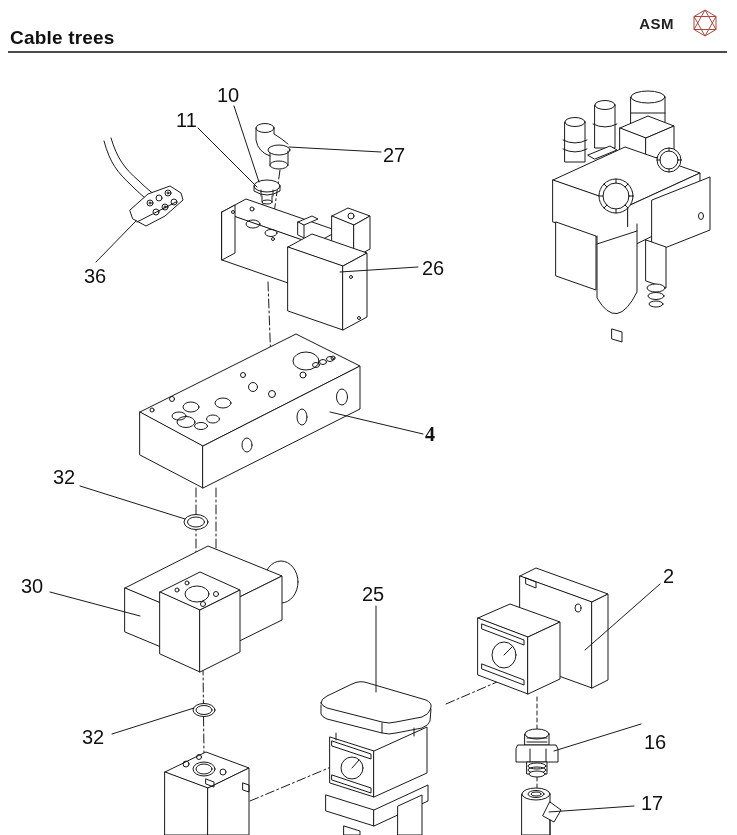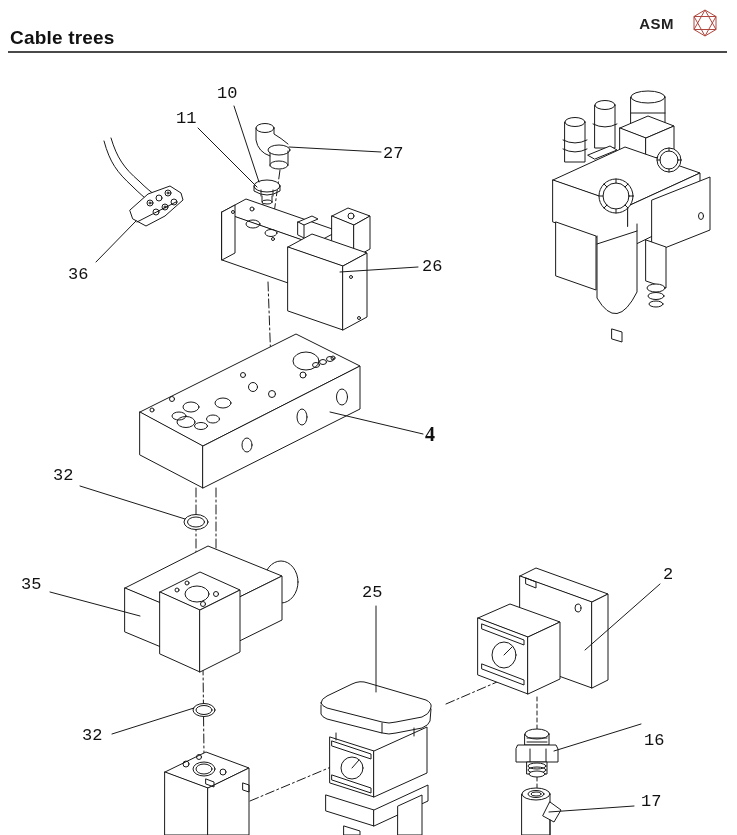--- a/index.html
+++ b/index.html
@@ -11,21 +11,21 @@
   .rule{position:absolute;left:8px;top:51px;width:719px;height:2px;background:#4a4a4a;}
   .brand{position:absolute;top:9px;right:19px;display:flex;align-items:center;gap:18px;}
   .brand-name{font-size:15px;font-weight:600;color:#222;letter-spacing:.5px;}
   
   .art{position:absolute;left:0;top:0;}
   .art *{stroke:#1a1a1a;stroke-width:1;fill:none;stroke-linejoin:round;stroke-linecap:round;}
   .art .f{fill:#ffffff;}
   .art .dd{stroke-dasharray:9 3 2 3;}
   .art .ds{stroke-dasharray:4 3;}
   .logo-icon *{stroke:#b0473e;fill:none;stroke-width:1;}
-  .callout{position:absolute;font-size:17px;color:#111;line-height:1;font-family:Liberation Mono, monospace;}
+  .callout{position:absolute;font-size:20px;color:#111;line-height:1;}
   .callout.serif{font-family:"Liberation Serif",serif;font-weight:700;font-size:20px;}
 </style>
 </head>
 <body>
 
 <div class="page">
 
   <svg class="art" width="737" height="835" viewBox="0 0 737 835">
 
     <g>
@@ -291,23 +291,23 @@
     <svg class="logo-icon" width="26" height="28" viewBox="0 0 26 28">
       <polygon points="13,1 24,7.5 24,20.5 13,27 2,20.5 2,7.5"></polygon>
       <polygon points="13,1 2,20.5 24,20.5"></polygon>
       <polygon points="2,7.5 24,7.5 13,27"></polygon>
     </svg>
   </div>
 
   <span class="callout" style="left:217px;top:85px;">10</span>
   <span class="callout" style="left:176px;top:110px;">11</span>
   <span class="callout" style="left:383px;top:145px;">27</span>
-  <span class="callout" style="left:68px;top:266px;">36</span>
+  <span class="callout" style="left:84px;top:266px;">36</span>
   <span class="callout" style="left:422px;top:258px;">26</span>
   <span class="callout serif" style="left:425px;top:424px;">4</span>
   <span class="callout" style="left:53px;top:467px;">32</span>
-  <span class="callout" style="left:21px;top:576px;">35</span>
+  <span class="callout" style="left:21px;top:576px;">30</span>
   <span class="callout" style="left:362px;top:584px;">25</span>
   <span class="callout" style="left:663px;top:566px;">2</span>
   <span class="callout" style="left:82px;top:727px;">32</span>
   <span class="callout" style="left:644px;top:732px;">16</span>
   <span class="callout" style="left:641px;top:793px;">17</span>
 </div>
 
 </body></html>

